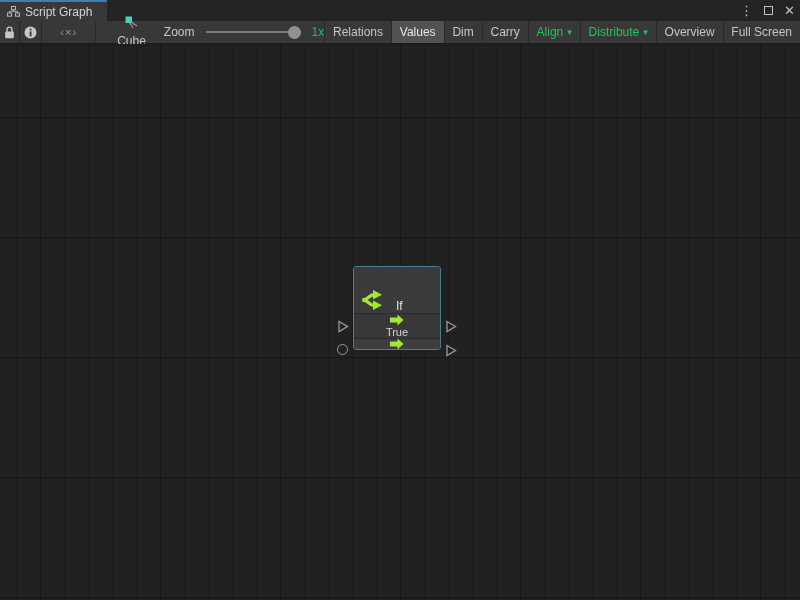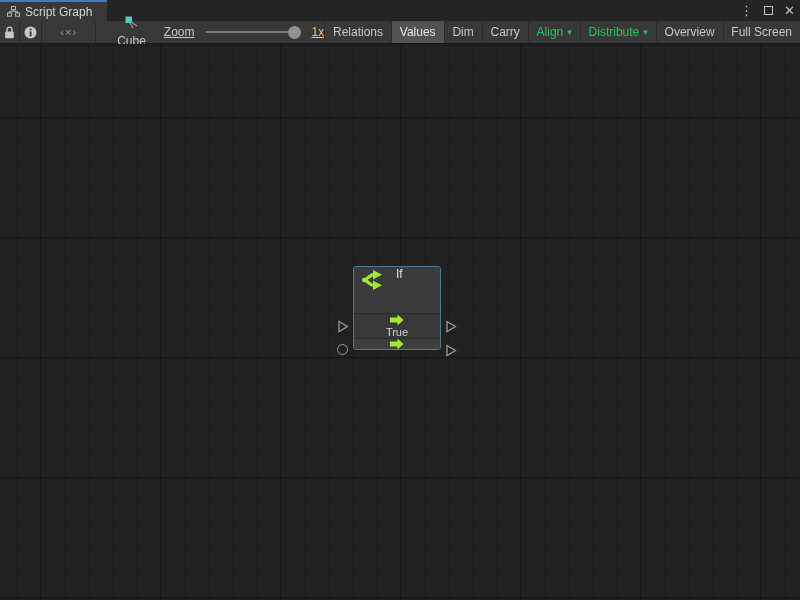--- a/index.html
+++ b/index.html
@@ -46,31 +46,31 @@
   .tcell { display: flex; align-items: center; justify-content: center; }
   .sep { width: 1px; background: #2a2a2a; margin: 0; }
   .tbtn { padding: 0 8px; white-space: nowrap; cursor: default; }
   .tbtn.active { background: #525252; color: #e6e6e6; }
   .tbtn.disabled { color: #22c55e; }
   .dd-arrow { font-size: 9px; margin-left: 4px; }
   .lock-cell { width: 25px; }
   .info-cell { width: 28px; }
   .code-cell { width: 70px; color: #9a9a9a; letter-spacing: 1px; font-size: 11px; }
   .graph-sel { margin-left: 17px; gap: 5px; padding: 0 4px; flex-direction: column; }
-  .zoom-group { margin-left: 14px; gap: 8px; text-decoration: underline; }
+  .zoom-group { margin-left: 14px; gap: 8px; }
   .zoom-track {
     position: relative; width: 95px; height: 2px; background: #7a7a7a;
     margin: 0 3px;
   }
   .zoom-handle {
     position: absolute; right: 0; top: -5.5px;
     width: 13px; height: 13px; border-radius: 50%;
     background: #919191;
   }
-  .zoom-value { color: #fdba74; }
+  .zoom-value { color: #14b8a6; }
   .spacer { flex: 1; }
 
   
   .canvas {
     position: absolute; top: 44px; left: 0; right: 0; bottom: 0;
     background-color: #212121;
     background-image:
       linear-gradient(to right, #161616 1px, transparent 1px),
       linear-gradient(to bottom, #161616 1px, transparent 1px),
       linear-gradient(to right, #1c1c1c 1px, transparent 1px),
@@ -85,21 +85,21 @@
     background: #383838;
     border: 1px solid #44808f;
     border-radius: 3px;
     cursor: default;
   }
   .node-header {
     height: 47px;
     background: #3b3b3b;
     border-bottom: 1px solid #2a2a2a;
     border-radius: 2px 2px 0 0;
-    display: flex; align-items: flex-start; gap: 9px;
+    display: flex; align-items: flex-end; gap: 9px;
     padding-left: 7px;
     color: #e2e2e2; font-size: 12px;
   }
   .port-row {
     height: 24px;
     display: flex; align-items: center;
     padding: 0 6px;
     color: #d2d2d2; font-size: 11px; flex-direction: column;
   }
   .port-label { flex: 1; text-align: center; }

